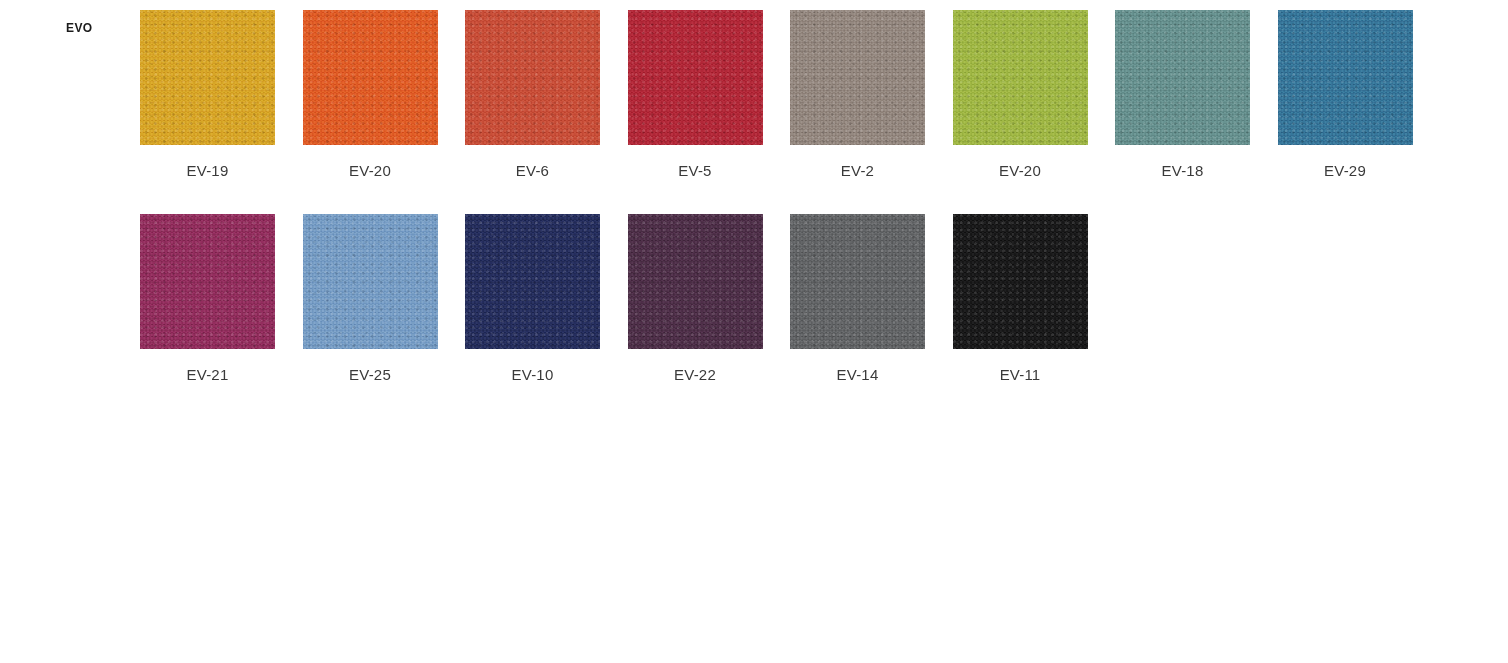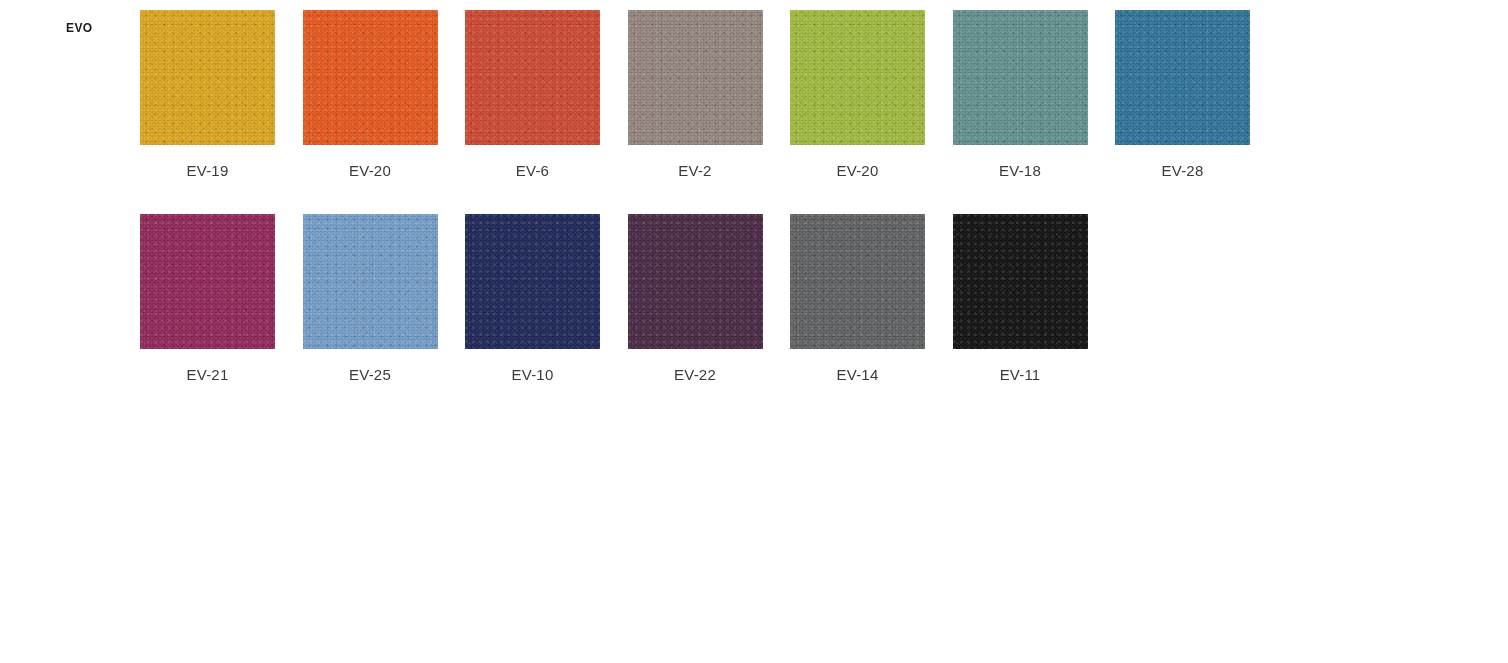--- a/index.html
+++ b/index.html
@@ -105,34 +105,38 @@
       </div>
       <div class="swatch-cell">
         <div class="swatch-chip" style="background-color: rgb(226, 84, 27);"></div>
         <div class="swatch-label">EV-20</div>
       </div>
       <div class="swatch-cell">
         <div class="swatch-chip" style="background-color: rgb(200, 69, 46);"></div>
         <div class="swatch-label">EV-6</div>
       </div>
       <div class="swatch-cell">
+        <div class="swatch-chip" style="background-color: rgb(176, 29, 46);"></div>
+        <div class="swatch-label">EV-5</div>
+      </div>
+      <div class="swatch-cell">
         <div class="swatch-chip" style="background-color: rgb(142, 129, 120);"></div>
         <div class="swatch-label">EV-2</div>
       </div>
       <div class="swatch-cell">
         <div class="swatch-chip" style="background-color: rgb(156, 181, 59);"></div>
         <div class="swatch-label">EV-20</div>
       </div>
       <div class="swatch-cell">
         <div class="swatch-chip" style="background-color: rgb(95, 139, 137);"></div>
         <div class="swatch-label">EV-18</div>
       </div>
       <div class="swatch-cell">
         <div class="swatch-chip" style="background-color: rgb(44, 110, 149);"></div>
-        <div class="swatch-label">EV-28</div>
+        <div class="swatch-label">EV-29</div>
       </div>
     </div>
 
     <div class="swatch-row">
       <div class="swatch-cell">
         <div class="swatch-chip" style="background-color: rgb(140, 35, 85);"></div>
         <div class="swatch-label">EV-21</div>
       </div>
       <div class="swatch-cell">
         <div class="swatch-chip" style="background-color: rgb(112, 153, 196);"></div>

